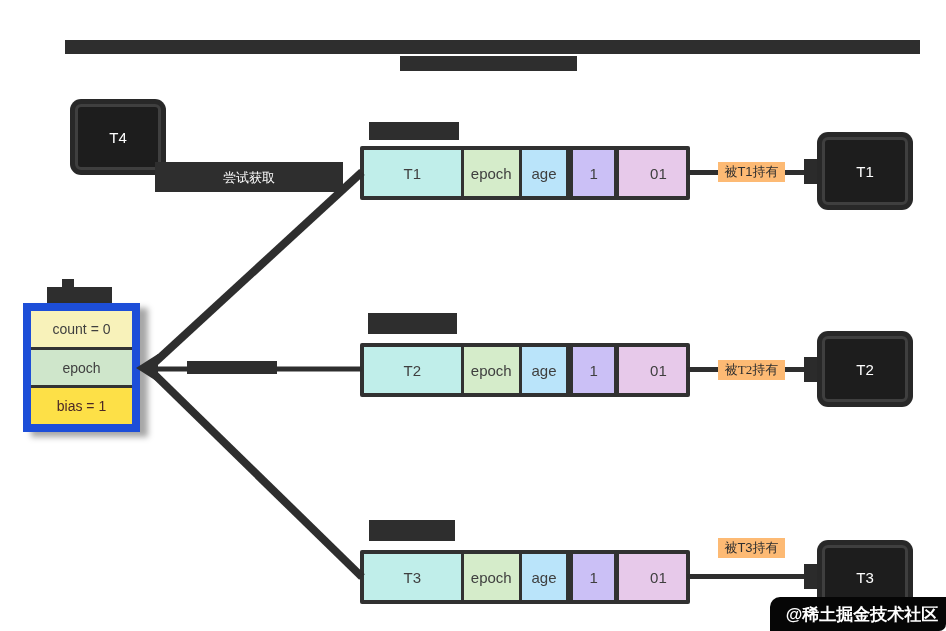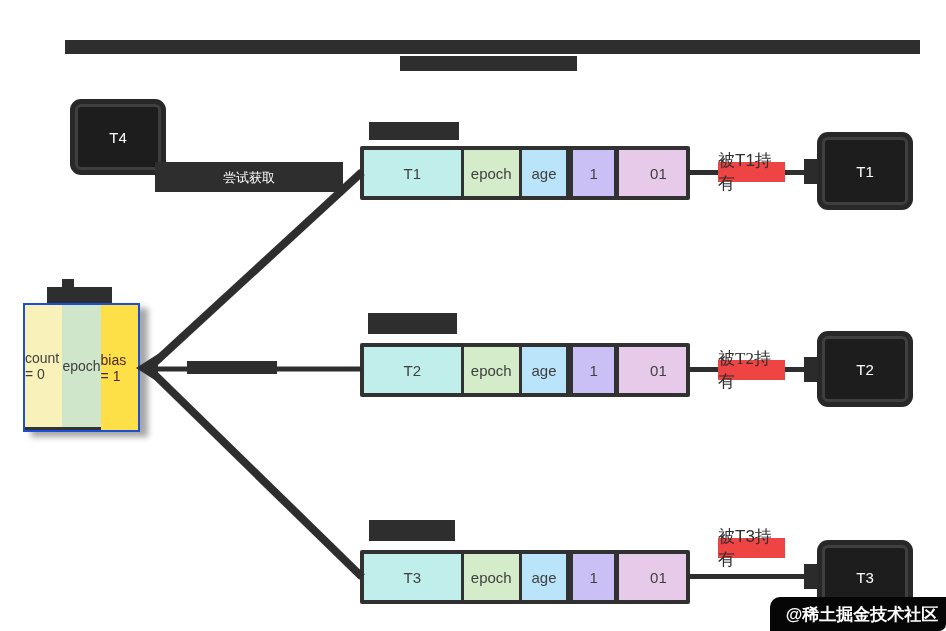--- a/index.html
+++ b/index.html
@@ -19,33 +19,33 @@
   .cw-age{width:46px;margin-right:7px;}
   .cw-one{width:42px;margin-right:5px;}
   .cw-oh{width:57px;}
   .c-cyan{background:#c0eeea;}
   .c-green{background:#d5ecca;}
   .c-blue{background:#bae4fa;}
   .c-purple{background:#cbc0f6;}
   .c-pink{background:#e7c9ea;padding-left:12px;}
   
   .leftbox{position:absolute;left:23px;top:303px;width:117px;height:129px;background:#333333;
-           border:2px solid #1d4ed8;box-sizing:border-box;display:flex;flex-direction:row;
-           box-shadow:8px 5px 6px rgba(0,0,0,0.35);}
+           border:8px solid #1d4ed8;box-sizing:border-box;display:flex;flex-direction:column;
+           box-shadow:8px 5px 6px rgba(0,0,0,0.35);text-align:right;}
   .lcell{flex:1;display:flex;align-items:center;justify-content:center;font-size:14px;
          color:#3f3f3f;border-bottom:3px solid #333333;}
   .lcell:last-child{border-bottom:none;}
   .c-yellow{background:#f8f2ba;}
   .c-lgreen{background:#cfe6cb;}
   .c-red{background:#fde047;color:#4a2727;}
   
   .hline{position:absolute;height:5px;background:#2e2e2e;}
   .stub{position:absolute;width:18px;height:25px;background:#2b2b2b;}
-  .holder{position:absolute;width:67px;height:20px;background:#ef4444;display:flex;
-          align-items:center;justify-content:center;font-size:17px;color:#2f2f2f;z-index:3;}
+  .holder{position:absolute;width:67px;height:20px;background:#fdba74;display:flex;
+          align-items:center;justify-content:center;font-size:13px;color:#2f2f2f;z-index:3;}
   .t4line{position:absolute;left:155px;top:128px;width:188px;height:30px;background:#2e2e2e;
           display:flex;align-items:center;justify-content:center;z-index:2;margin-top:34px;}
   .t4line span{color:#ffffff;font-size:13px;line-height:13px;}
   .wm{position:absolute;left:770px;top:597px;width:184px;height:34px;background:#060606;
       border-radius:10px 0 0 0;display:flex;align-items:center;justify-content:center;
       color:#ffffff;font-size:17px;font-weight:bold;z-index:5;}
   svg.links{position:absolute;left:0;top:0;pointer-events:none;z-index:1;}
 </style>
 </head>
 <body>

